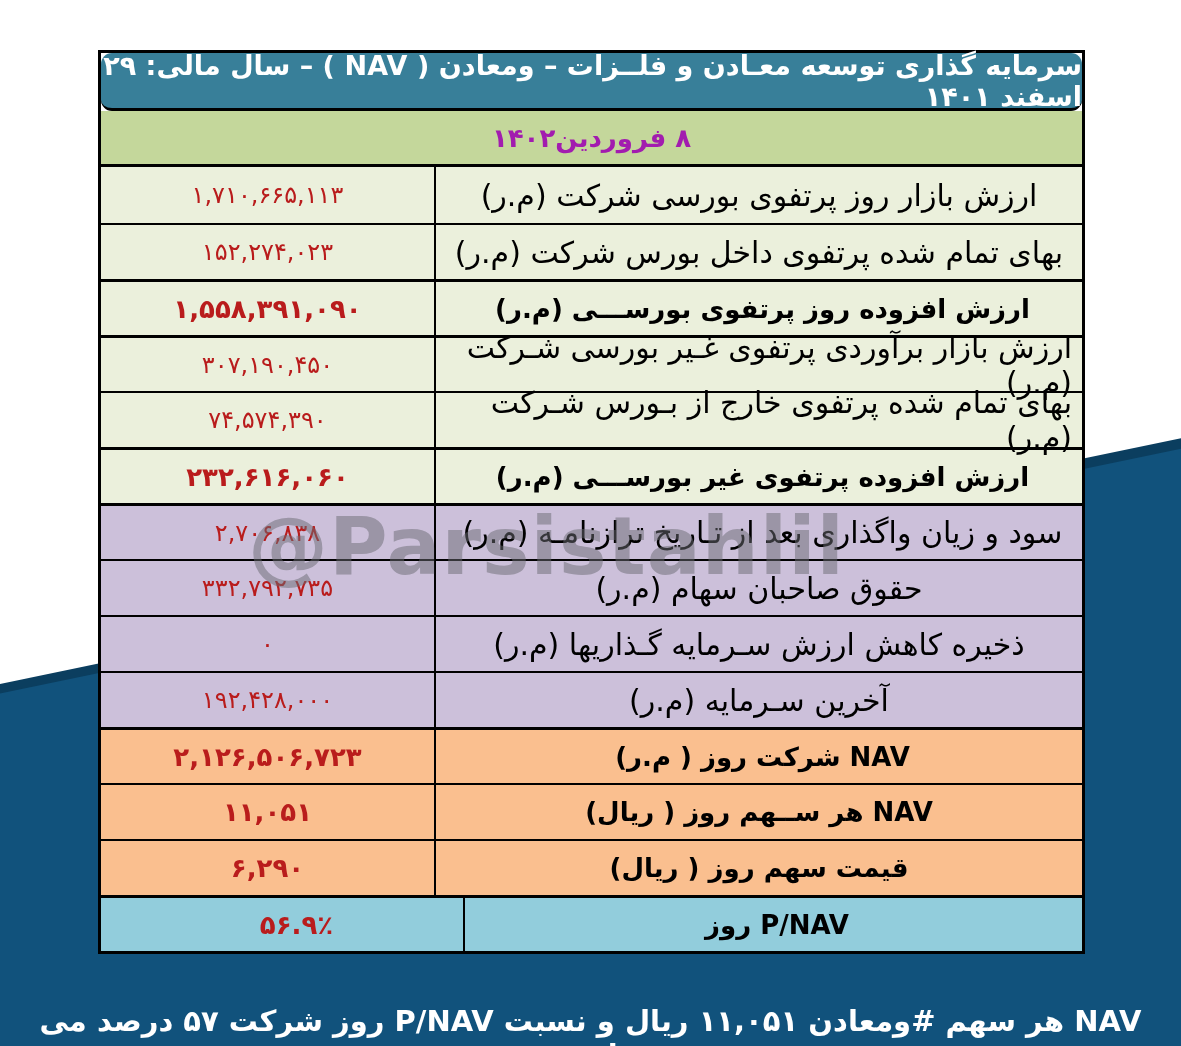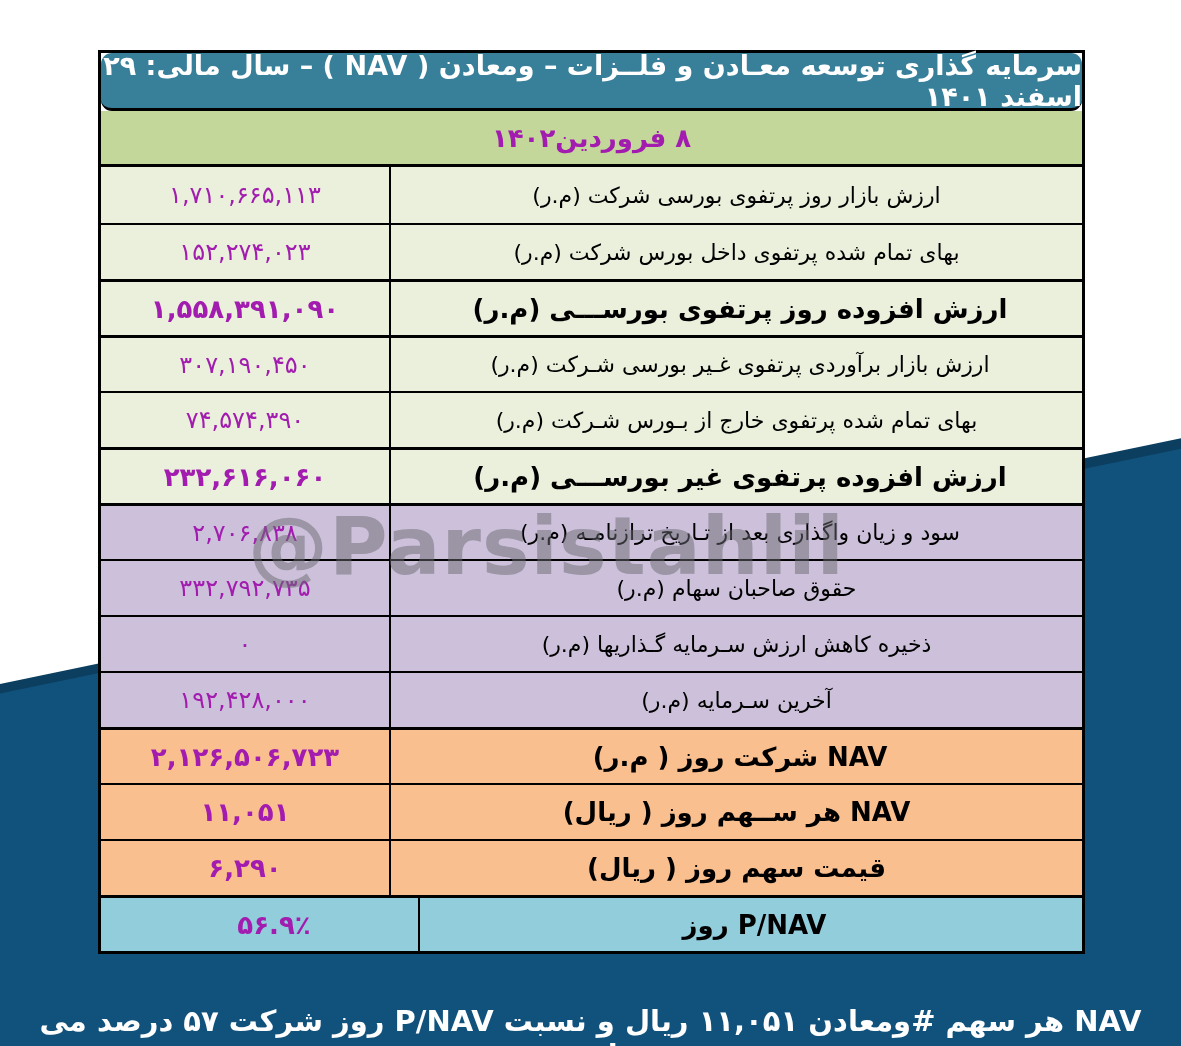--- a/index.html
+++ b/index.html
@@ -34,27 +34,27 @@
     border-bottom:3px solid #000;
     color:#a21caf;font-weight:bold;font-size:26px;direction:rtl;
   }
   .t-row{
     height:56px;display:flex;box-sizing:border-box;
     border-top:2px solid #000;
   }
   .t-row:first-child{border-top:none;}
   .t-row.thick{border-top-width:3px;gap:7px;}
   .cell-value{
-    width:290px;border-right:2px solid #000;box-sizing:border-box;
+    width:335px;border-right:2px solid #000;box-sizing:border-box;
     display:flex;align-items:center;justify-content:center;
-    font-size:24px;direction:ltr;color:#a21caf;
+    font-size:24px;direction:ltr;color:#b91c1c;
   }
   .cell-label{
     flex:1;display:flex;align-items:center;justify-content:center;
-    font-size:22px;direction:rtl;color:#000;padding:0 10px;
+    font-size:30px;direction:rtl;color:#000;padding:0 10px;
   }
   .t-row.bold .cell-value,.t-row.bold .cell-label{font-weight:bold;font-size:26px;}
   
   .watermark{
     position:absolute;left:248px;top:500px;z-index:3;
     font-size:80px;font-weight:bold;letter-spacing:1px;
     color:rgba(106,106,114,0.5);white-space:nowrap;pointer-events:none;
   }
   
   .caption{

